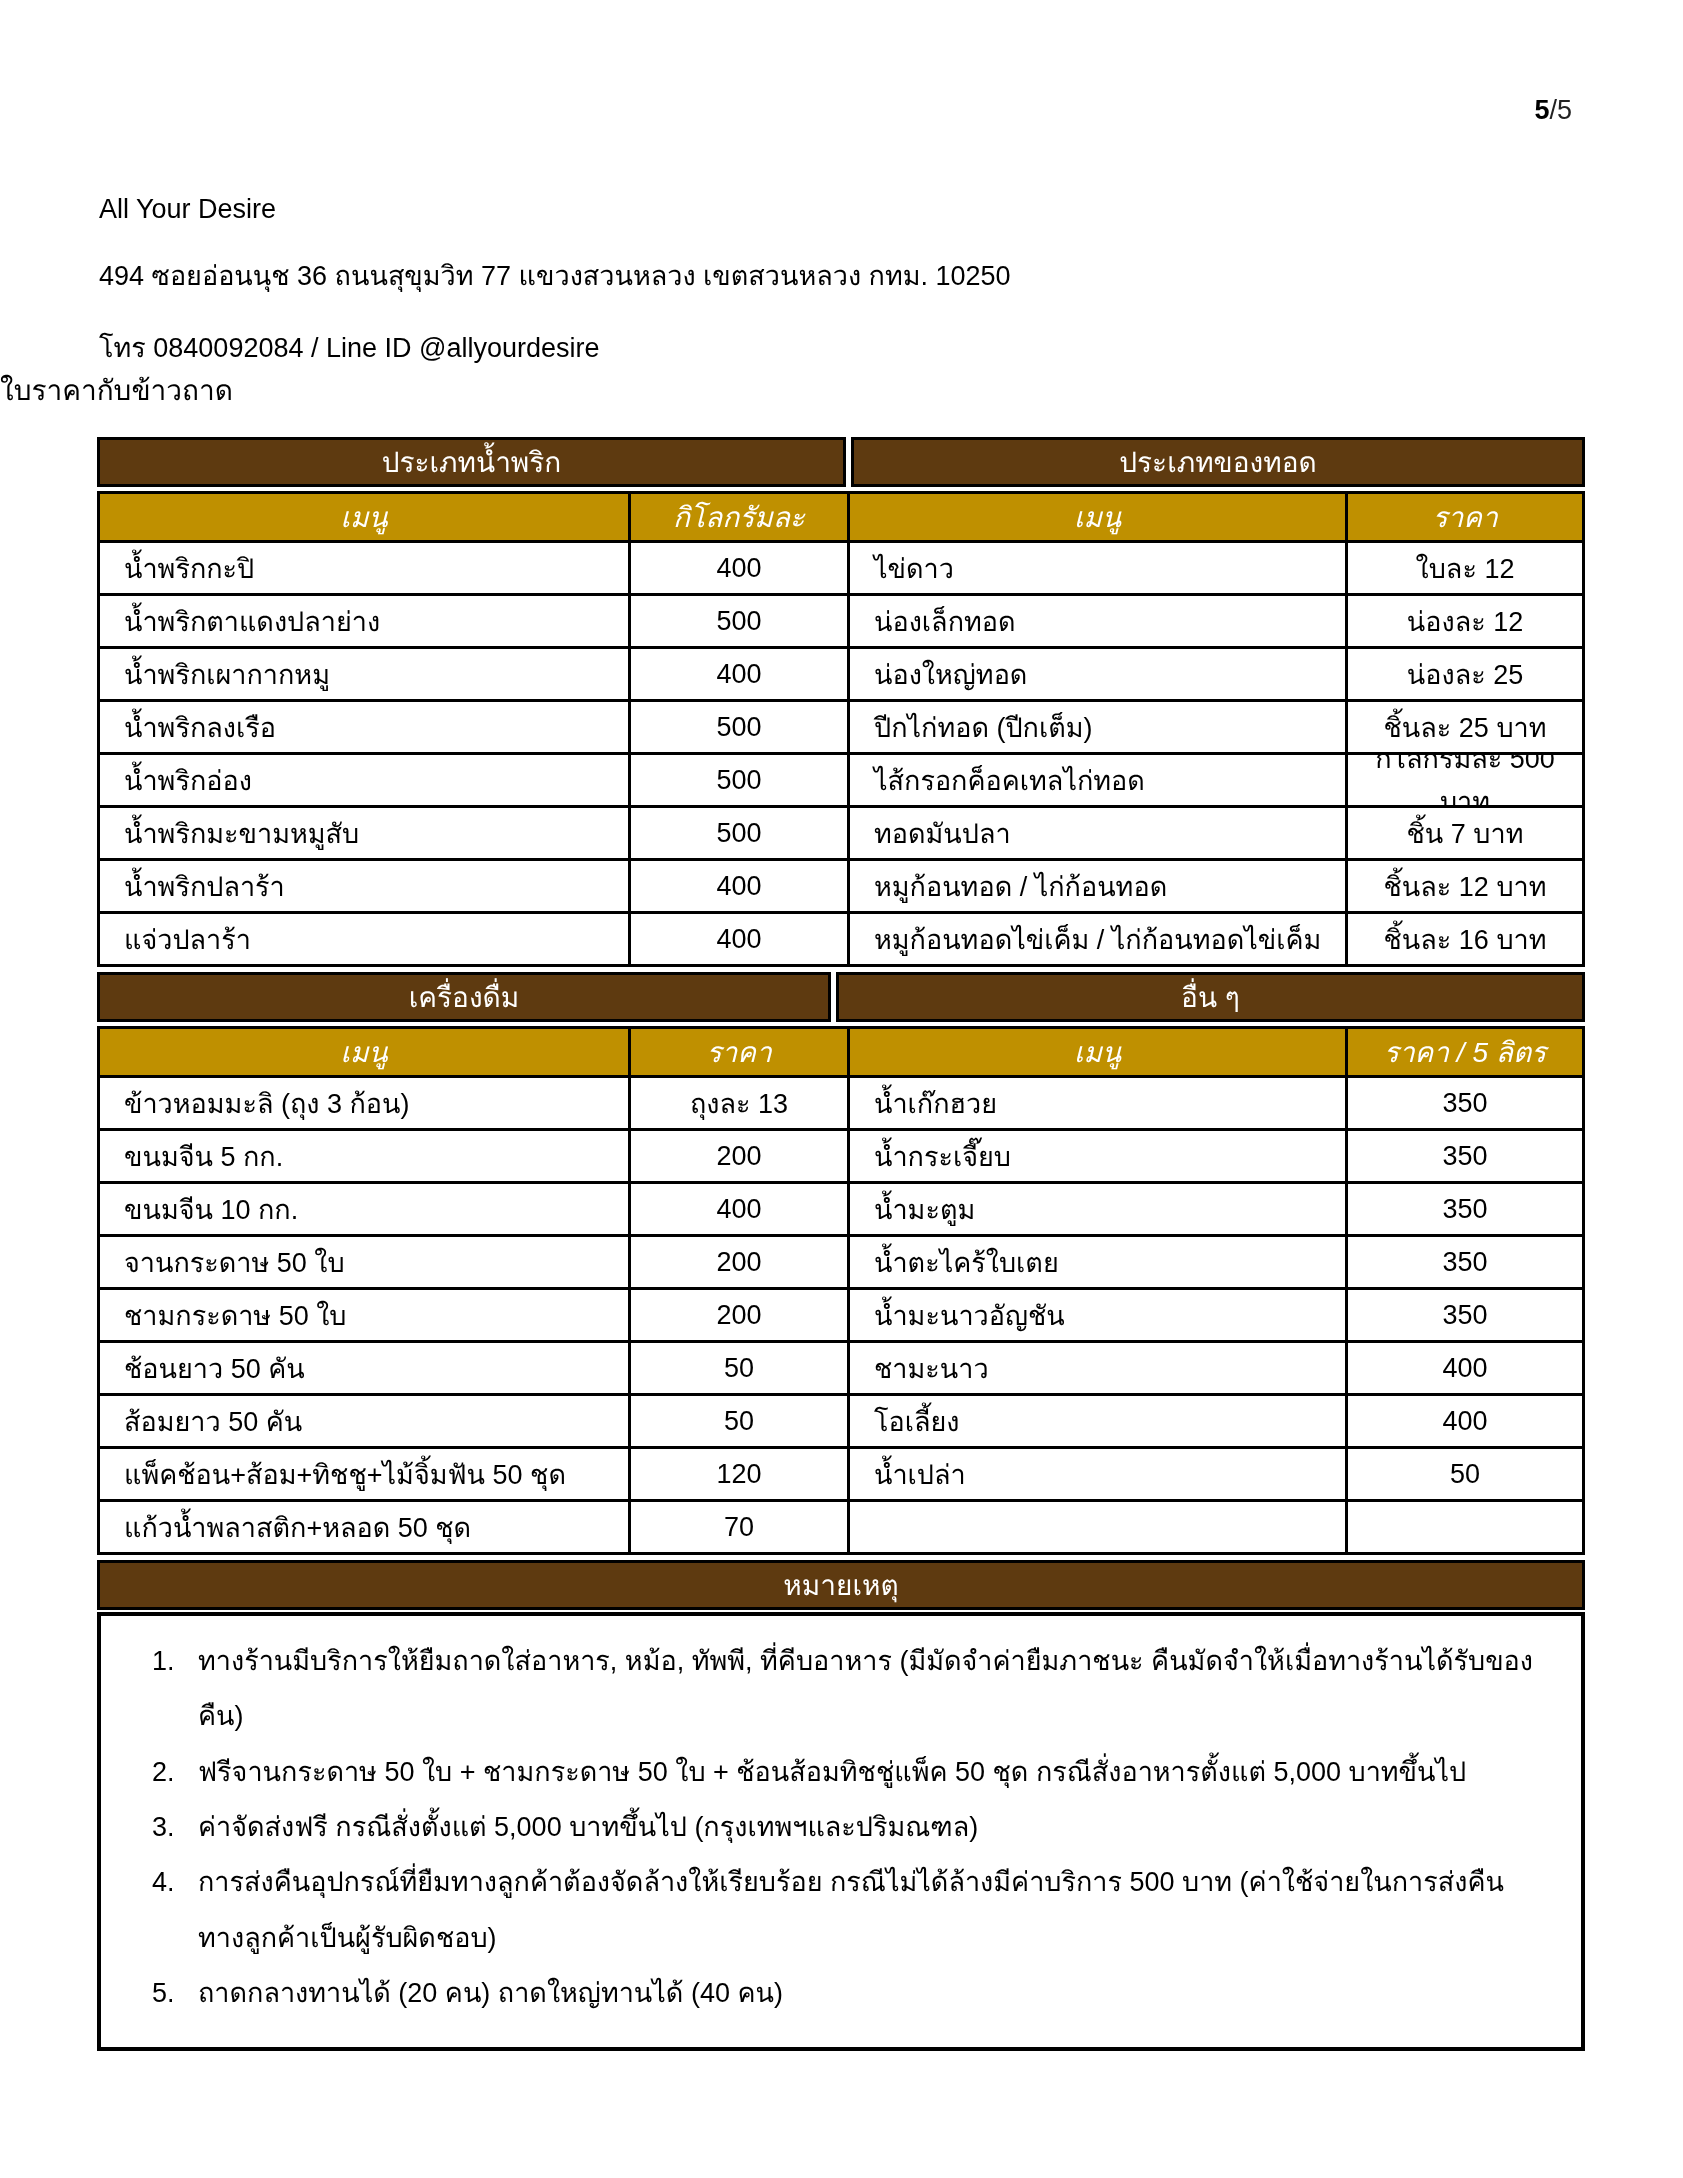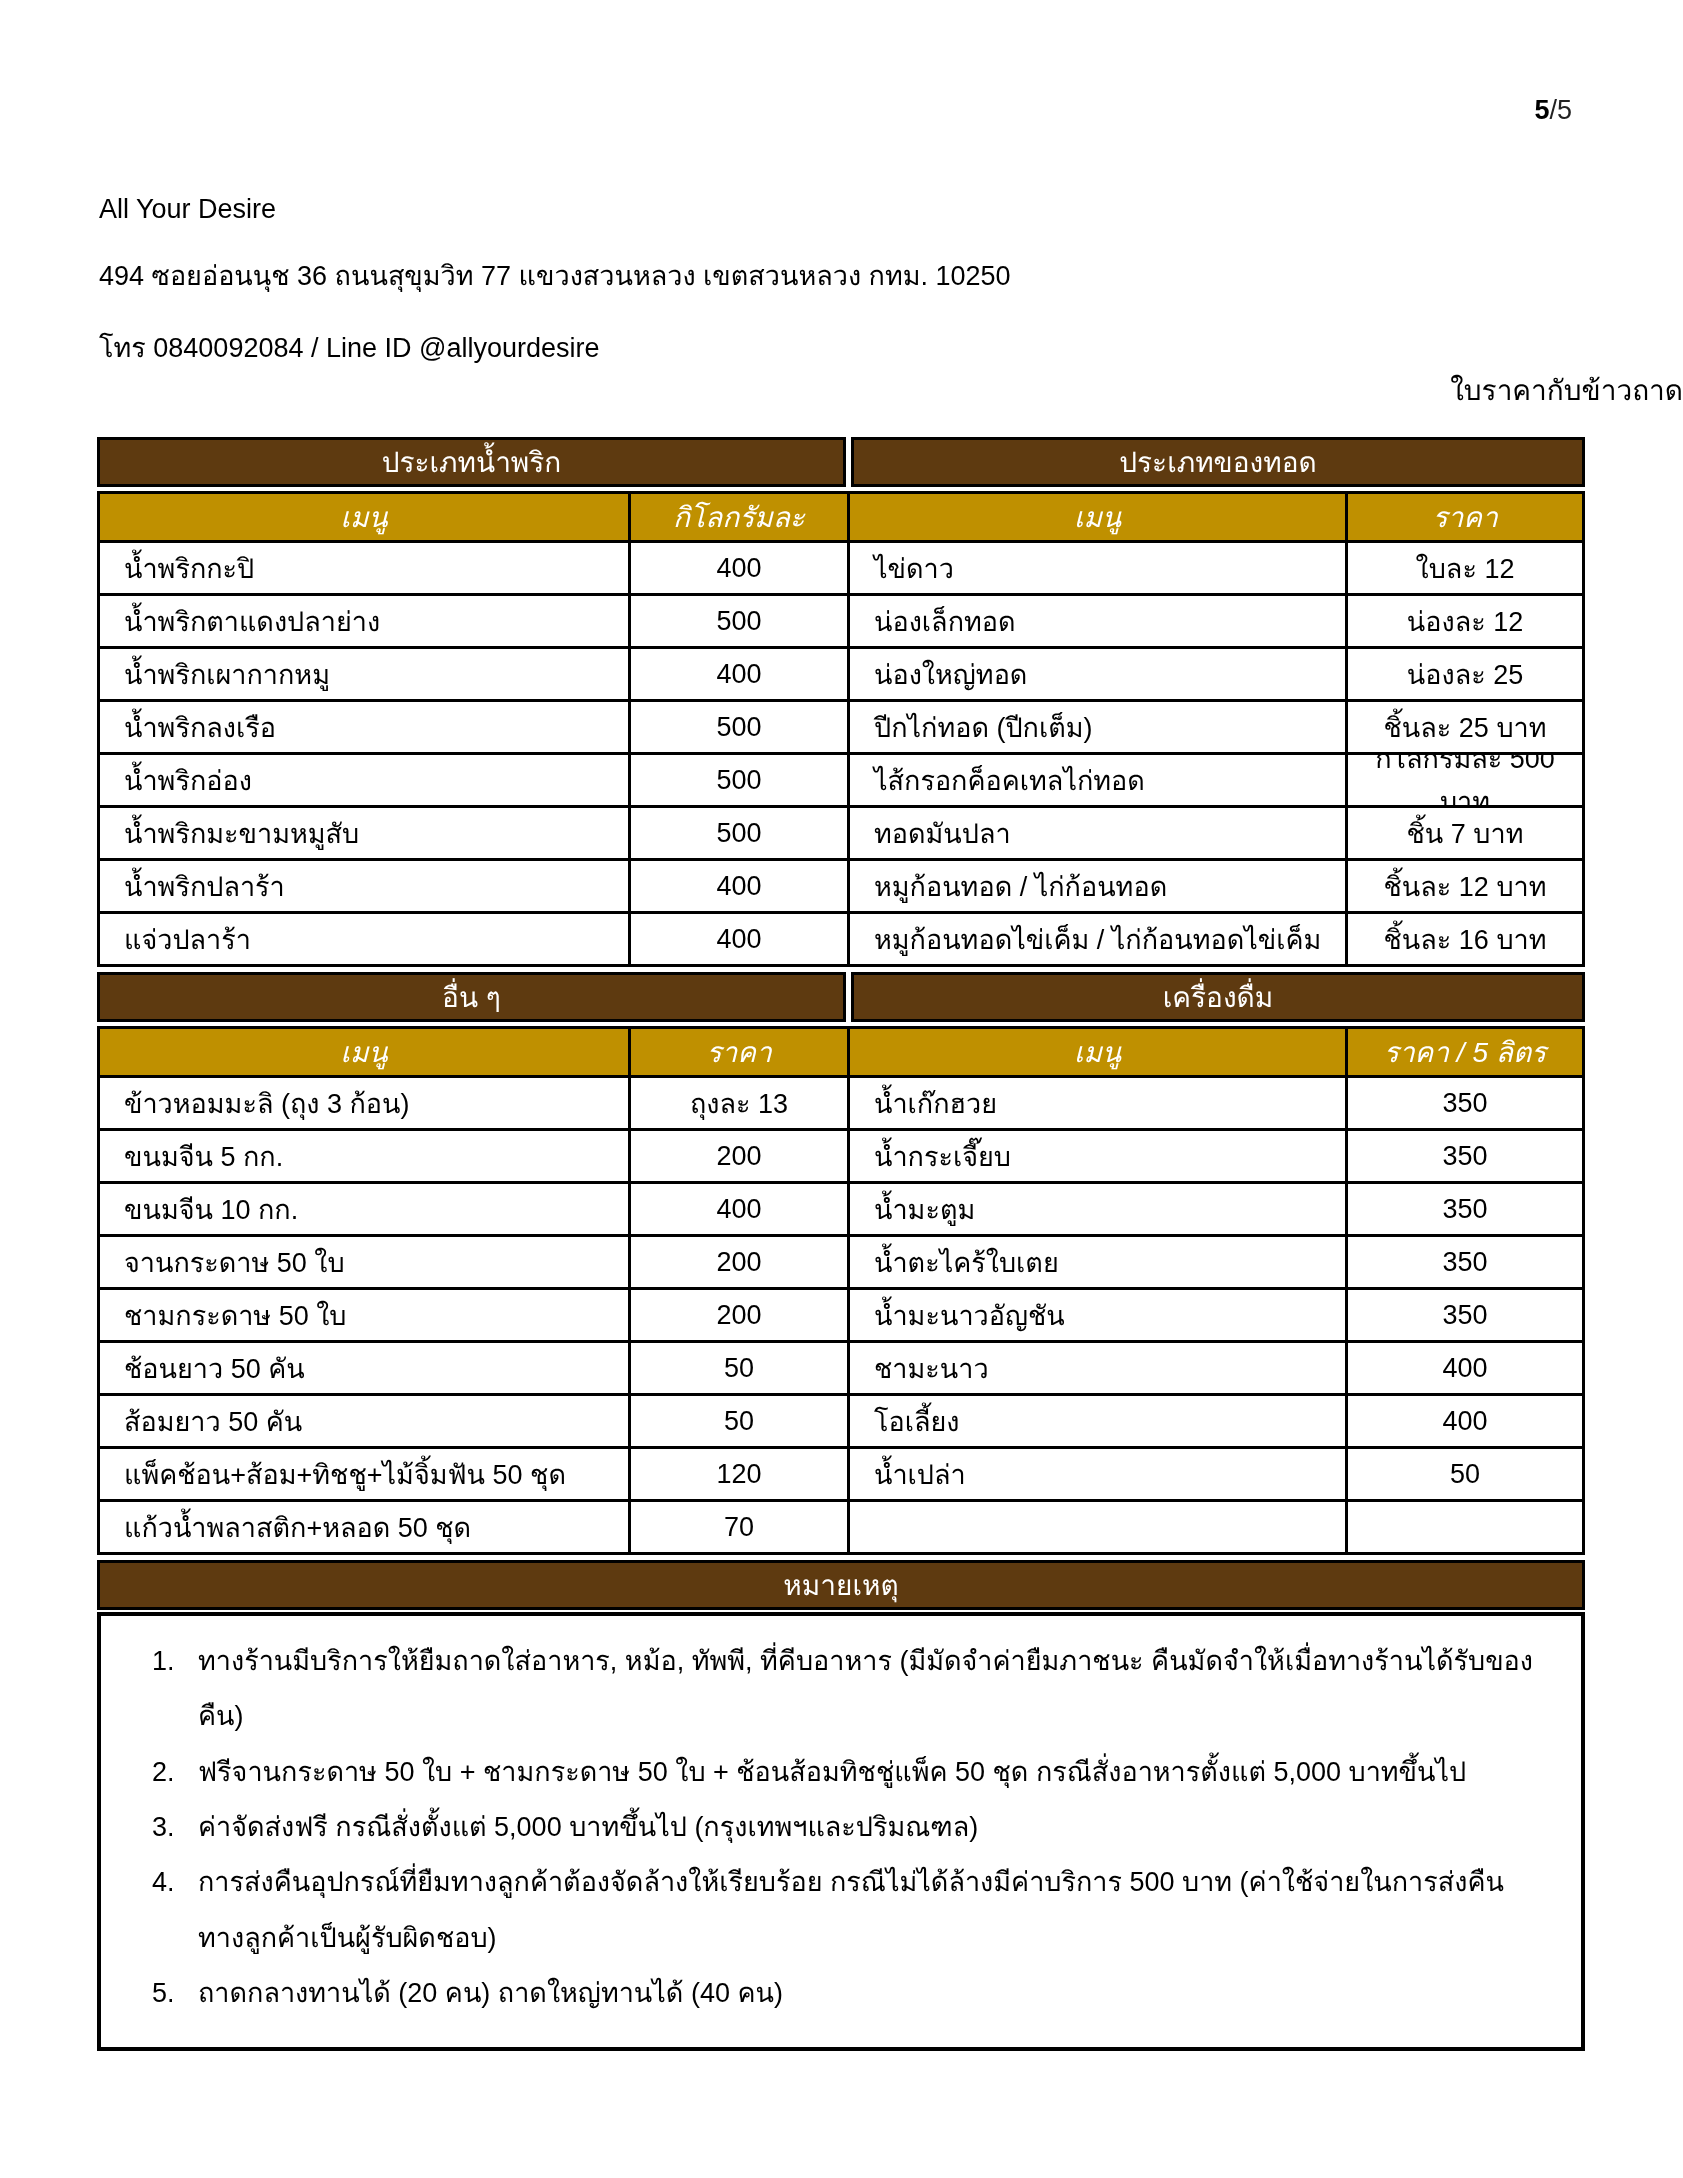--- a/index.html
+++ b/index.html
@@ -7,21 +7,21 @@
     width:1683px;height:2178px;background:#ffffff;position:relative;
     font-family:"Liberation Sans","DejaVu Sans",sans-serif;color:#000;
   }
   .page-number{position:absolute;top:95px;right:111px;font-size:27px;}
   .page-number .bold{font-weight:bold;}
   .page-number .rest{color:#222;}
   .header-block{position:absolute;left:99px;top:194px;width:1485px;}
   .biz-name{font-size:27px;margin-bottom:29px;}
   .biz-address{font-size:27px;margin-bottom:29px;}
   .biz-contact{font-size:27px;}
-  .doc-title{position:absolute;left:0;top:368px;width:1683px;text-align:right;font-size:28px;}
+  .doc-title{position:absolute;left:0;top:368px;width:1683px;text-align:left;font-size:28px;}
 
   .price-table{position:absolute;left:97px;top:437px;width:1488px;}
 
   
   .section-band{display:flex;gap:5px;margin-bottom:4px;}
   .section-cell{
     box-sizing:border-box;border:3px solid #000;background:#5E3A10;color:#fff;
     height:50px;display:flex;align-items:center;justify-content:center;font-size:28px;
   }
   .section-cell.left{width:749px;}
@@ -109,22 +109,22 @@
       <div class="cell price">400</div>
       <div class="cell menu">หมูก้อนทอด / ไก่ก้อนทอด</div>
       <div class="cell price">ชิ้นละ 12 บาท</div>
       <div class="cell menu">แจ่วปลาร้า</div>
       <div class="cell price">400</div>
       <div class="cell menu">หมูก้อนทอดไข่เค็ม / ไก่ก้อนทอดไข่เค็ม</div>
       <div class="cell price">ชิ้นละ 16 บาท</div>
   </div>
 
   <div class="section-band">
+    <div class="section-cell right">เครื่องดื่ม</div>
     <div class="section-cell left">อื่น ๆ</div>
-    <div class="section-cell right">เครื่องดื่ม</div>
   </div>
   <div class="grid-band">
     <div class="cell head">เมนู</div>
     <div class="cell head">ราคา</div>
     <div class="cell head">เมนู</div>
     <div class="cell head">ราคา / 5 ลิตร</div>
     <div class="cell menu">ข้าวหอมมะลิ (ถุง 3 ก้อน)</div>
       <div class="cell price">ถุงละ 13</div>
       <div class="cell menu">น้ำเก๊กฮวย</div>
       <div class="cell price">350</div>

